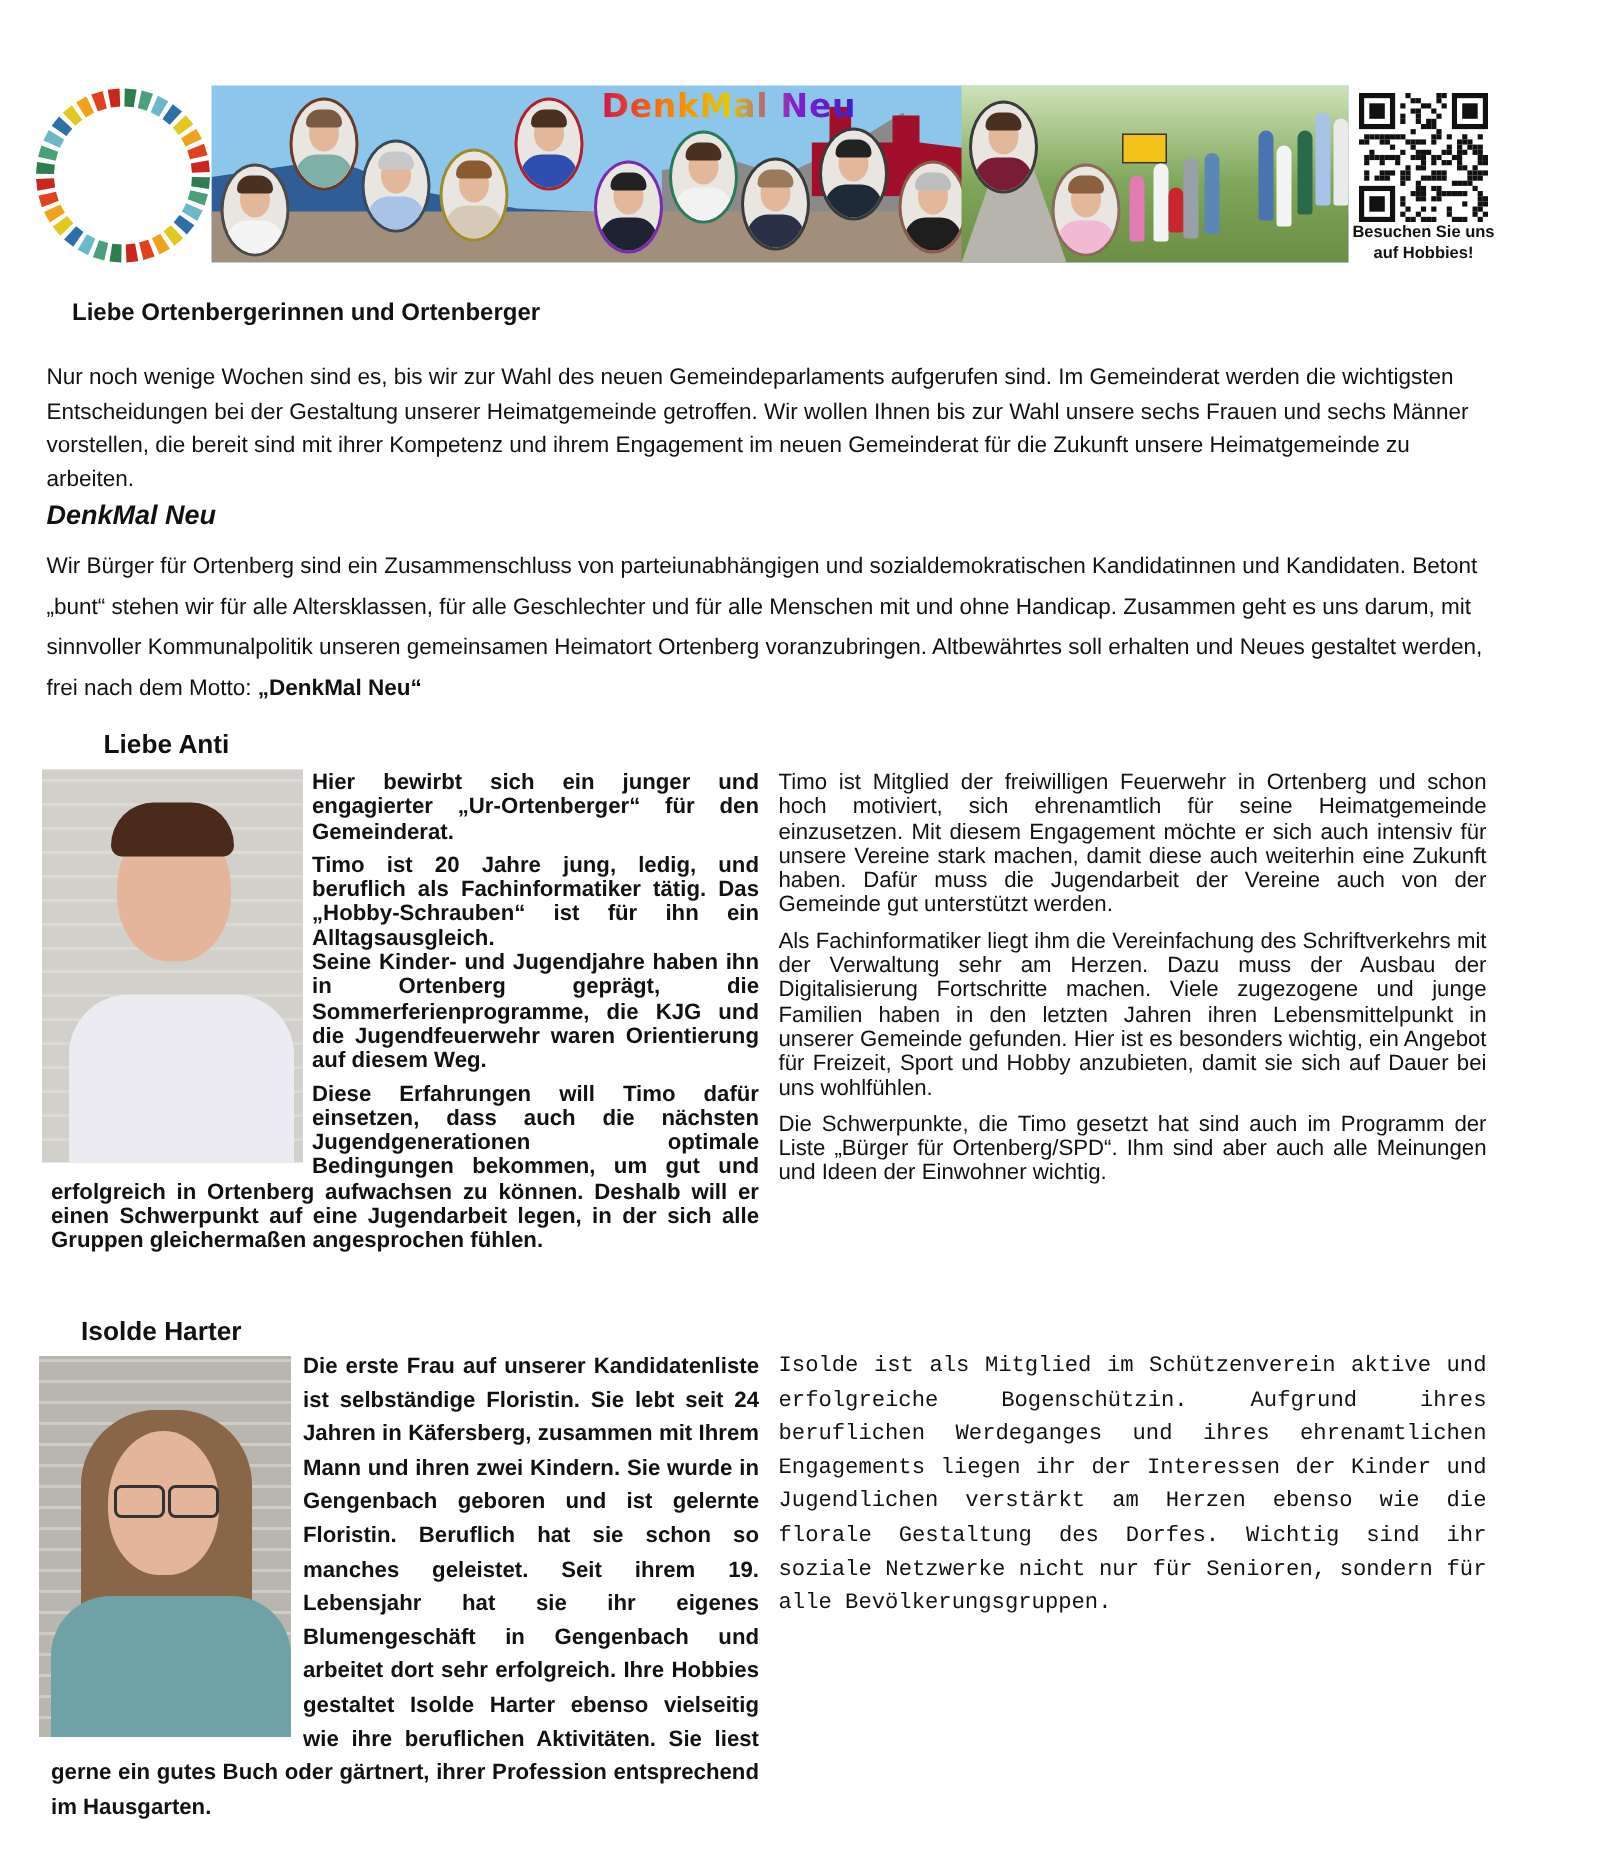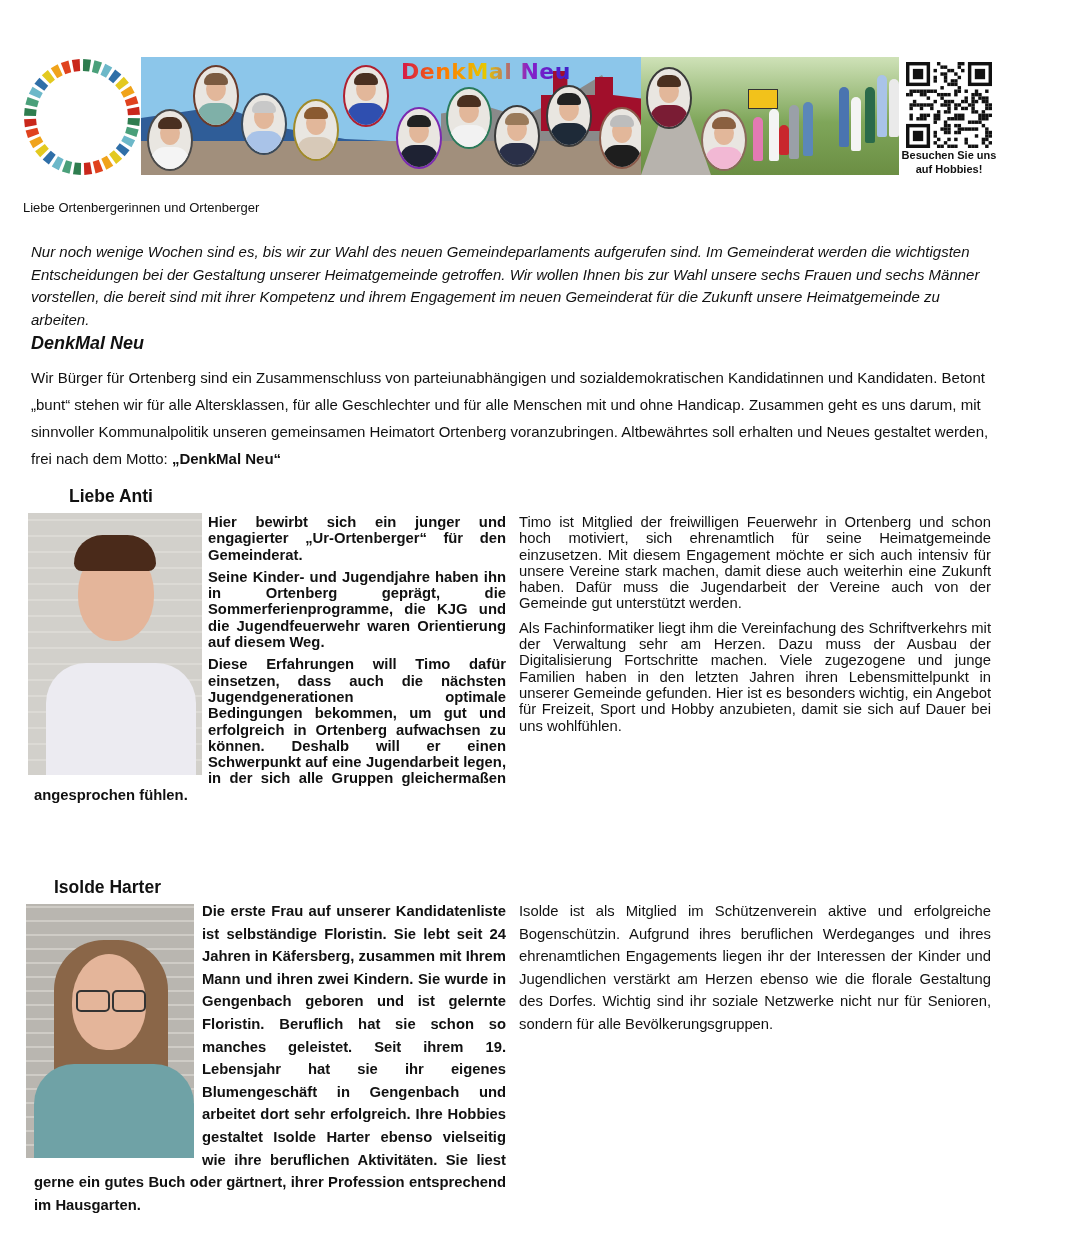--- a/index.html
+++ b/index.html
@@ -37,38 +37,38 @@
           border: 2px solid #5a3a2a; background: #e9e6e1; overflow:hidden; }
   .oval .head { position:absolute; left: 11px; top: 10px; width: 20px; height: 24px; border-radius: 50%; background:#e2b79a; }
   .oval .hair { position:absolute; left: 9px; top: 6px; width: 24px; height: 12px; border-radius: 12px 12px 4px 4px; background:#4a3020; }
   .oval .body { position:absolute; left: 2px; top: 36px; width: 38px; height: 24px; border-radius: 14px 14px 0 0; }
 
   .qr { position:absolute; left: 906px; top: 62px; width: 86px; height: 86px; background:#fff; }
   .qr-caption { position:absolute; left: 896px; top: 148px; width: 106px; text-align:center;
                 font-size: 11px; font-weight: bold; line-height: 14px; color:#111; }
 
   
-  .greeting { position:absolute; left: 23px; top: 200px; font-size: 13px; font-weight: normal; }
-  .intro { position:absolute; left: 31px; top: 241px; width: 960px; font-size: 15px; line-height: 22.5px; font-style: italic; }
+  .greeting { position:absolute; left: 48px; top: 200px; font-size: 16px; font-weight: bold; }
+  .intro { position:absolute; left: 31px; top: 241px; width: 960px; font-size: 15px; line-height: 22.5px; }
   .section-title { position:absolute; left: 31px; top: 333px; font-size: 18px; font-weight: bold; font-style: italic; }
   .section-text { position:absolute; left: 31px; top: 364px; width: 960px; font-size: 15px; line-height: 27px; }
   .section-text b { font-weight: bold; }
 
   .cand-name { position:absolute; font-size: 17.5px; font-weight: bold; }
 
   .photo { position:absolute; background:#d7d5d0; overflow:hidden; }
   .photo .bg { position:absolute; inset:0; background: repeating-linear-gradient(0deg, #d2d0cb 0 14px, #dcdad5 14px 16px); }
   .photo .p-head { position:absolute; border-radius: 50% 50% 46% 46%; background:#e4b59a; }
   .photo .p-hair { position:absolute; }
   .photo .p-body { position:absolute; border-radius: 40px 40px 0 0; }
   .photo .p-glasses { position:absolute; border:2px solid #333; border-radius: 5px; }
 
   .col-text { position:absolute; font-size: 14.8px; line-height: 16.3px; text-align: justify; }
   .col-text p { margin: 0 0 8px 0; }
-  .col-text.isolde { line-height: 22.6px; }
+  .col-text.isolde { line-height: 22.6px; font-family: Liberation Mono, monospace; }
   .col-text.isolde p { margin: 0; }
   .wrap-text { position:absolute; font-size: 14.8px; line-height: 16.3px; text-align: justify; font-weight: bold; }
   .float-space { float:left; }
 </style>
 </head>
 <body>
 
 <div class="logo">
   <svg id="logo-ring" width="120" height="120" viewBox="0 0 120 120">
       <polygon points="105.99,60.92 117.99,61.16 117.29,69.03 105.44,67.16" fill="#2e7d4f"></polygon>
@@ -389,34 +389,36 @@
 <div class="intro">Nur noch wenige Wochen sind es, bis wir zur Wahl des neuen Gemeindeparlaments aufgerufen sind. Im Gemeinderat werden die wichtigsten Entscheidungen bei der Gestaltung  unserer Heimatgemeinde getroffen. Wir wollen Ihnen bis zur Wahl unsere sechs Frauen und sechs Männer vorstellen, die bereit sind mit ihrer Kompetenz und ihrem Engagement im neuen Gemeinderat für die Zukunft unsere Heimatgemeinde zu arbeiten.</div>
 
 <div class="section-title">DenkMal Neu</div>
 <div class="section-text"><span>Wir Bürger für Ortenberg sind ein Zusammenschluss von parteiunabhängigen und sozialdemokratischen Kandidatinnen und Kandidaten. Betont „bunt“ stehen wir für alle Altersklassen, für alle Geschlechter und für alle Menschen mit und ohne Handicap. Zusammen geht es uns darum, mit sinnvoller Kommunalpolitik unseren gemeinsamen Heimatort Ortenberg voranzubringen. Altbewährtes soll erhalten und Neues gestaltet werden, frei nach dem Motto: </span><b>„DenkMal Neu“</b></div>
 
 <div class="cand-name" style="left:69px;top:486px">Liebe Anti</div>
 
 <div class="wrap-text" style="left:34px;top:514px;width:472px">
   <div class="float-space" style="width:174px;height:264px;margin-right:0px"></div>
   <div style="margin:0 0 6px 0">Hier bewirbt sich ein junger und engagierter „Ur-Ortenberger“ für den  Gemeinderat.</div>
+  <div style="margin:0 0 0 0">Timo ist 20 Jahre jung, ledig, und beruflich als Fachinformatiker tätig. Das „Hobby-Schrauben“ ist für ihn ein Alltagsausgleich.</div>
   <div style="margin:0 0 6px 0">Seine Kinder- und Jugendjahre haben ihn in Ortenberg geprägt, die Sommerferienprogramme, die KJG und die Jugendfeuerwehr waren Orientierung auf diesem Weg.</div>
   <div>Diese Erfahrungen will Timo dafür einsetzen, dass auch die nächsten Jugendgenerationen optimale Bedingungen bekommen, um gut und erfolgreich in Ortenberg aufwachsen zu können. Deshalb will er einen Schwerpunkt auf eine Jugendarbeit legen, in der sich alle Gruppen gleichermaßen angesprochen fühlen.</div>
 </div>
 
 <div class="photo" style="left:28px;top:513px;width:174px;height:262px">
   <div class="bg"></div>
   <div class="p-body" style="left:18px;top:150px;width:150px;height:120px;background:#ecebf1;"></div>
   <div class="p-head" style="left:50px;top:32px;width:76px;height:96px;"></div>
   <div class="p-hair" style="left:46px;top:22px;width:82px;height:36px;background:#4a2a1a;border-radius:38px 38px 10px 10px;"></div>
 </div>
 
 <div class="col-text" style="left:519px;top:514px;width:472px">
   <p>Timo ist Mitglied der freiwilligen Feuerwehr in Ortenberg und schon hoch motiviert, sich ehrenamtlich für seine Heimatgemeinde einzusetzen. Mit diesem Engagement möchte er sich auch intensiv für unsere Vereine stark machen, damit diese auch weiterhin eine Zukunft haben. Dafür muss die Jugendarbeit der Vereine auch von der Gemeinde gut unterstützt werden.</p>
   <p>Als Fachinformatiker liegt ihm die Vereinfachung des Schriftverkehrs mit der  Verwaltung sehr am Herzen. Dazu muss  der Ausbau der Digitalisierung Fortschritte machen. Viele zugezogene und junge Familien haben in den letzten Jahren ihren Lebensmittelpunkt in unserer Gemeinde gefunden. Hier ist es besonders wichtig, ein Angebot für Freizeit, Sport und Hobby anzubieten, damit sie sich auf Dauer bei uns wohlfühlen.</p>
+  <p>Die Schwerpunkte, die Timo gesetzt hat sind auch im Programm der Liste „Bürger für Ortenberg/SPD“. Ihm sind aber auch alle Meinungen und Ideen der Einwohner wichtig.</p>
 </div>
 
 <div class="cand-name" style="left:54px;top:877px">Isolde Harter</div>
 
 <div class="wrap-text" style="left:34px;top:900px;width:472px;line-height:22.6px">
   <div class="float-space" style="width:168px;height:270px"></div>
   <div>Die erste Frau auf unserer Kandidatenliste ist selbständige Floristin. Sie lebt seit 24 Jahren in Käfersberg, zusammen mit Ihrem Mann und ihren zwei Kindern. Sie wurde in Gengenbach geboren und ist gelernte Floristin. Beruflich hat sie schon so manches geleistet. Seit ihrem 19. Lebensjahr hat sie ihr eigenes Blumengeschäft in Gengenbach und arbeitet dort sehr erfolgreich. Ihre Hobbies gestaltet Isolde Harter ebenso vielseitig wie ihre beruflichen Aktivitäten. Sie liest gerne ein gutes Buch oder gärtnert, ihrer Profession entsprechend im Hausgarten.</div>
 </div>
 
 <div class="photo" style="left:26px;top:904px;width:168px;height:254px">

